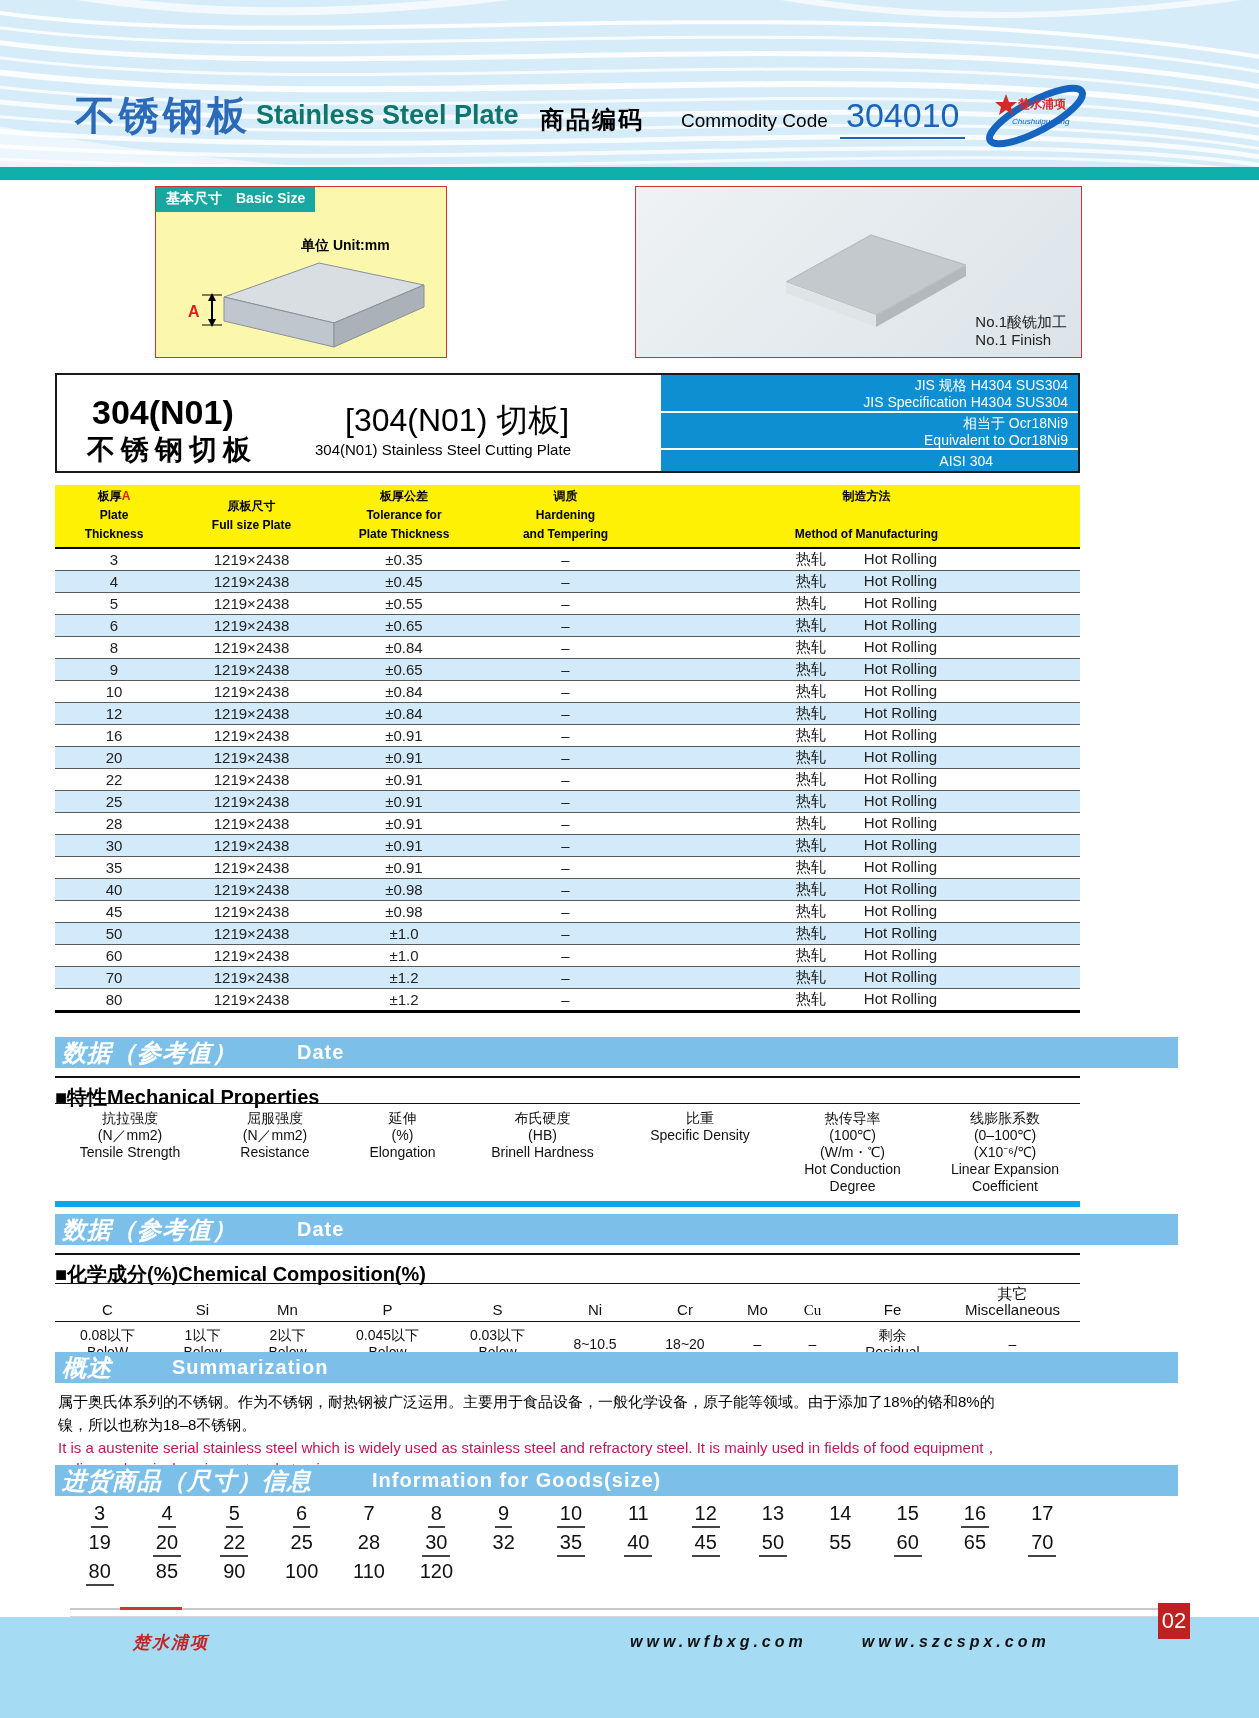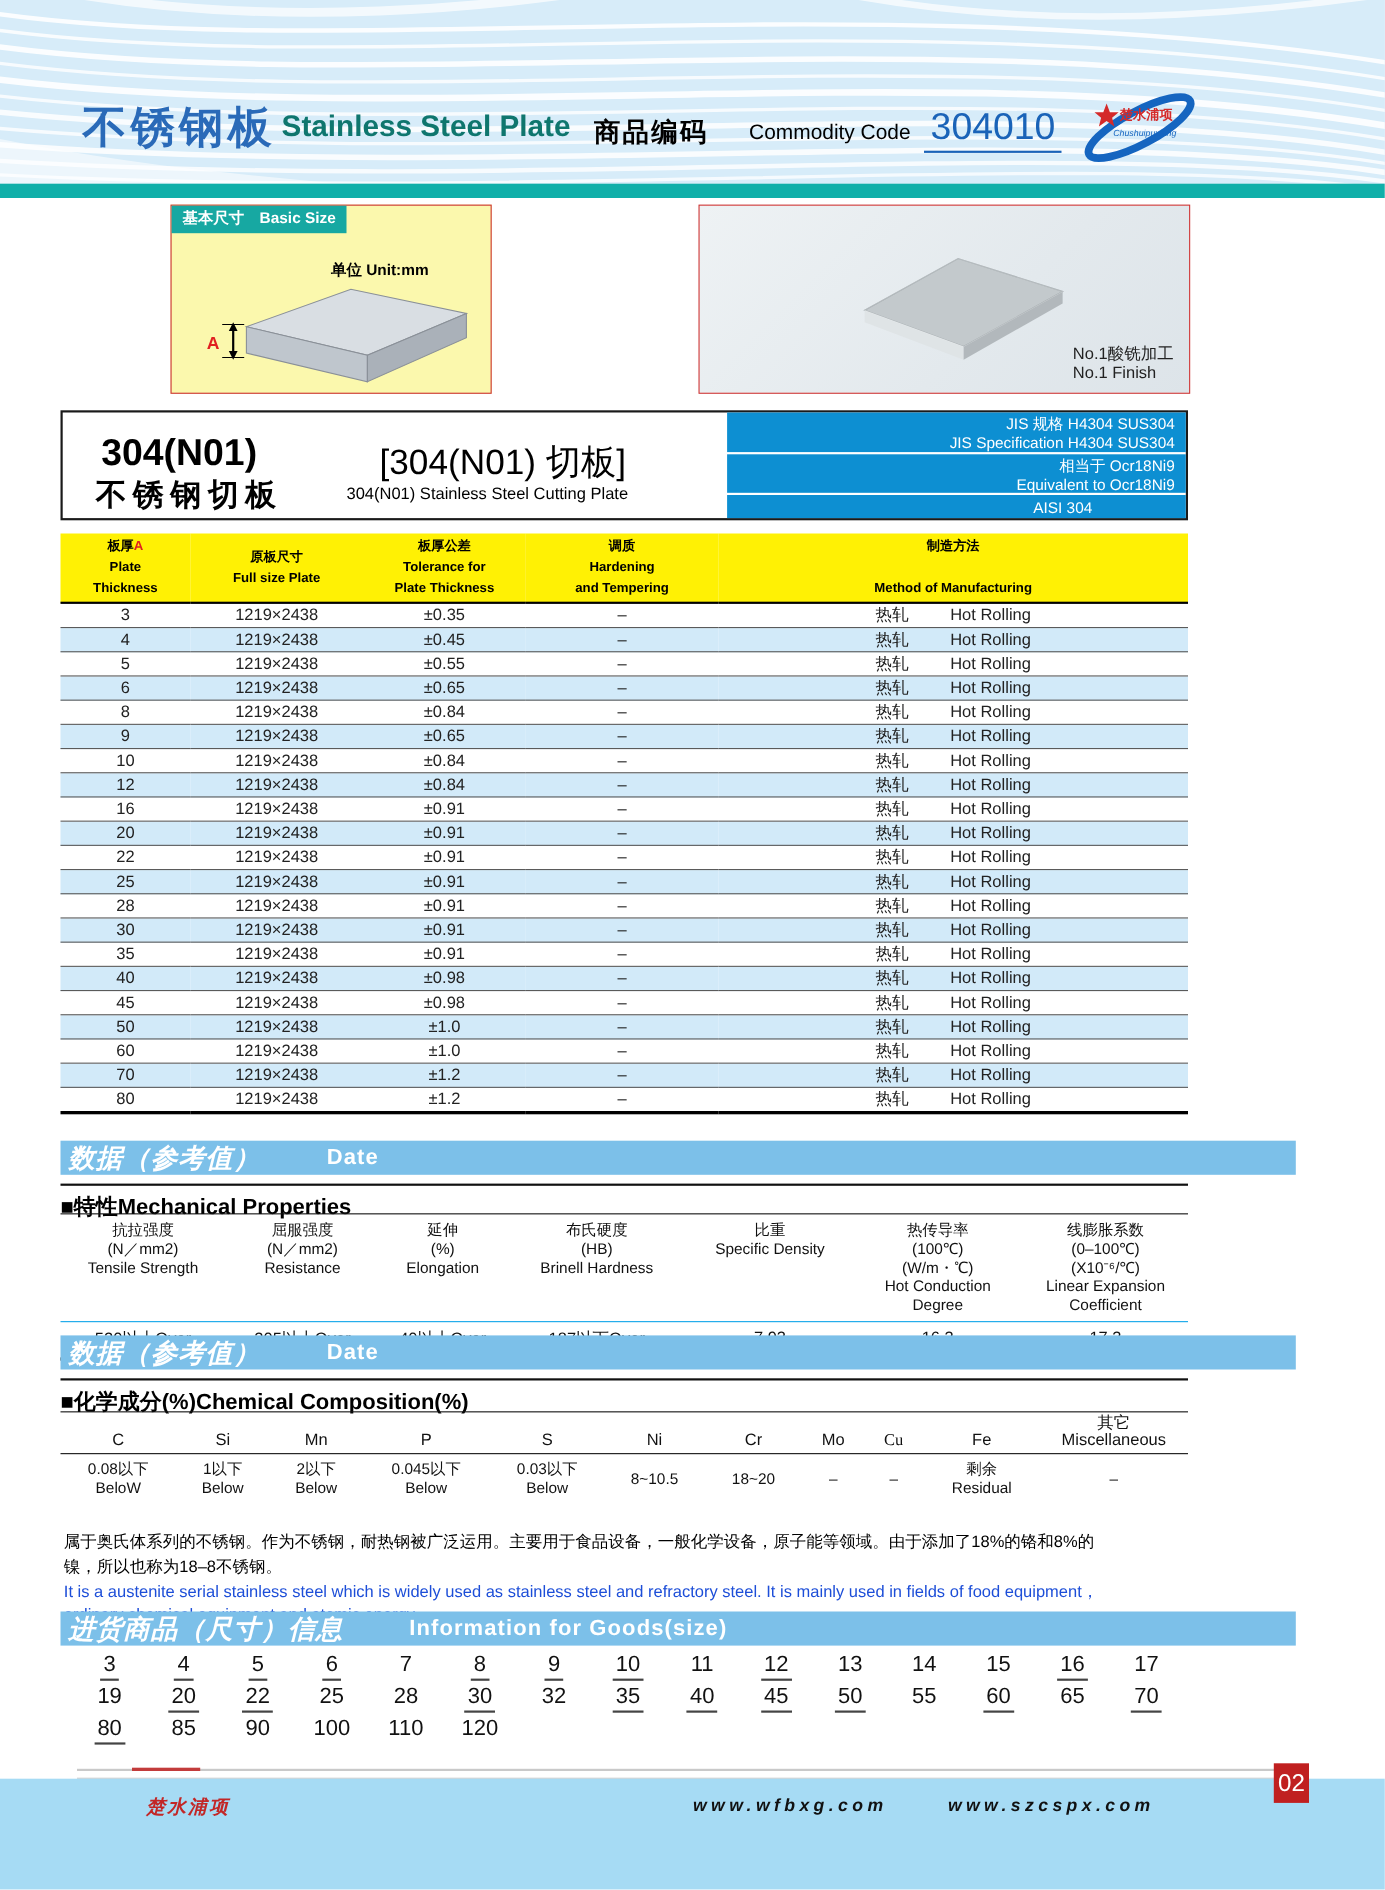--- a/index.html
+++ b/index.html
@@ -49,33 +49,33 @@
   .mcell span{display:inline-block;}
   .mcell .cn{margin-right:38px;}
   
   .bar{position:absolute;left:55px;width:1123px;height:31px;background:#7cc0e9;color:#fff;
        display:flex;align-items:center;font-weight:bold;}
   .bar .cn{font-size:24px;margin-left:7px;letter-spacing:1px;font-style:italic;}
   .bar .en{font-size:20px;margin-left:60px;letter-spacing:1px;}
   
   .sec-title{position:absolute;left:55px;width:1025px;font-size:20px;font-weight:bold;color:#000;border-top:2px solid #111;padding-top:6px;}
   .mech{position:absolute;left:55px;top:1103px;width:1025px;}
-  .mech-head{display:flex;border-top:1px solid #111;border-bottom:1px solid #0ea5e9;padding:6px 0;justify-content:flex-end;}
+  .mech-head{display:flex;border-top:1px solid #111;border-bottom:6px solid #0ea5e9;padding:6px 0;justify-content:flex-end;}
   .mech-col{text-align:center;font-size:14px;line-height:17px;}
   .mech-vals{display:flex;border-bottom:3px solid #000;}
   .mech-val{text-align:center;font-size:15px;padding:6px 0 7px 0;}
   
   .chem{position:absolute;left:55px;top:1283px;width:1025px;}
   .chem-head{display:flex;border-bottom:1px solid #111;align-items:flex-end;padding:2px 0 3px 0;}
   .chem-col{text-align:center;font-size:15px;line-height:16px;}
   .chem-vals{display:flex;align-items:center;}
   .chem-val{text-align:center;font-size:14px;line-height:17px;padding:5px 0 6px 0;}
   
   .sum-cn{position:absolute;left:58px;top:1390px;width:1085px;font-size:15px;line-height:23px;color:#000;}
-  .sum-en{position:absolute;left:58px;top:1437px;width:1100px;font-size:15px;line-height:21px;color:#1d4ed8;}
+  .sum-en{position:absolute;left:58px;top:1437px;width:1100px;font-size:15px;line-height:21px;color:#be185d;}
   
   .goods{position:absolute;left:66px;top:1502px;width:1010px;}
   .goods-row{display:grid;grid-template-columns:repeat(15,1fr);margin-bottom:3px;}
   .goods-row span{justify-self:center;font-size:20px;color:#111;padding:0 3px 1px 3px;}
   .goods-row span.u{border-bottom:2px solid #444;}
   
   .foot-rule{position:absolute;left:70px;top:1608px;width:1115px;height:6px;
              border-top:2px solid #c9c9c9;border-bottom:2px solid #d6d6d6;}
   .foot-red-dash{position:absolute;left:120px;top:1607px;width:62px;height:3px;background:#c23b3b;}
   .foot-band{position:absolute;left:0;top:1617px;width:1259px;height:101px;background:#a6dbf4;}
@@ -500,20 +500,24 @@
         <div class="chem-val" style="width: 105px;">
           <div>剩余</div>
           <div>Residual</div>
         </div>
         <div class="chem-val" style="width: 135px;">
           <div>–</div>
         </div>
       </div>
   </div>
 
+  <div class="bar" style="top:1352px;">
+    <span class="cn">概述</span>
+    <span class="en">Summarization</span>
+  </div>
   <div class="sum-cn">
       <div>属于奥氏体系列的不锈钢。作为不锈钢，耐热钢被广泛运用。主要用于食品设备，一般化学设备，原子能等领域。由于添加了18%的铬和8%的</div>
       <div>镍，所以也称为18–8不锈钢。</div>
     </div>
   <div class="sum-en">
       <div>It is a austenite serial stainless steel which is widely used as stainless steel and refractory steel.  It is mainly used in fields of food equipment，</div>
       <div>ordinary chemical equipment and atomic energy.</div>
     </div>
 
   <div class="bar" style="top:1465px;">

